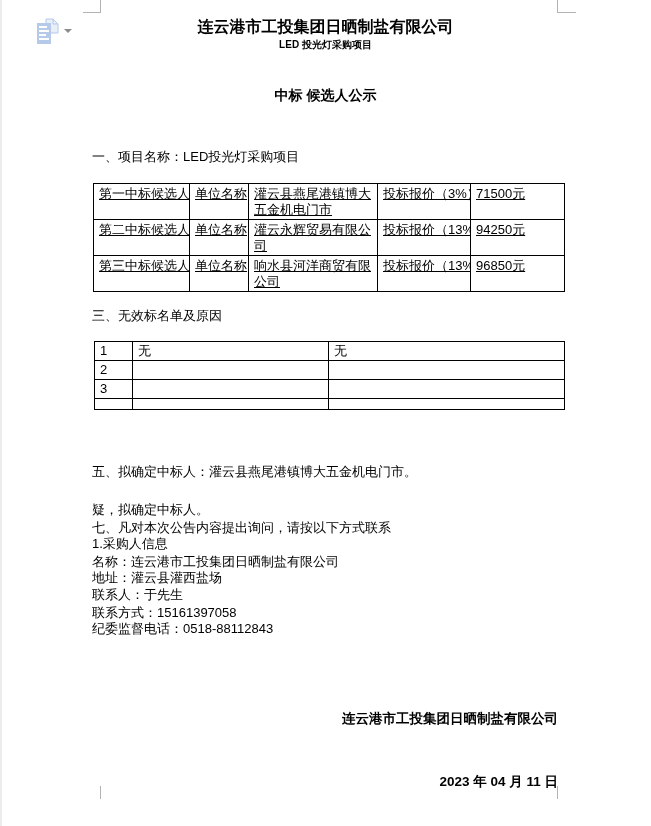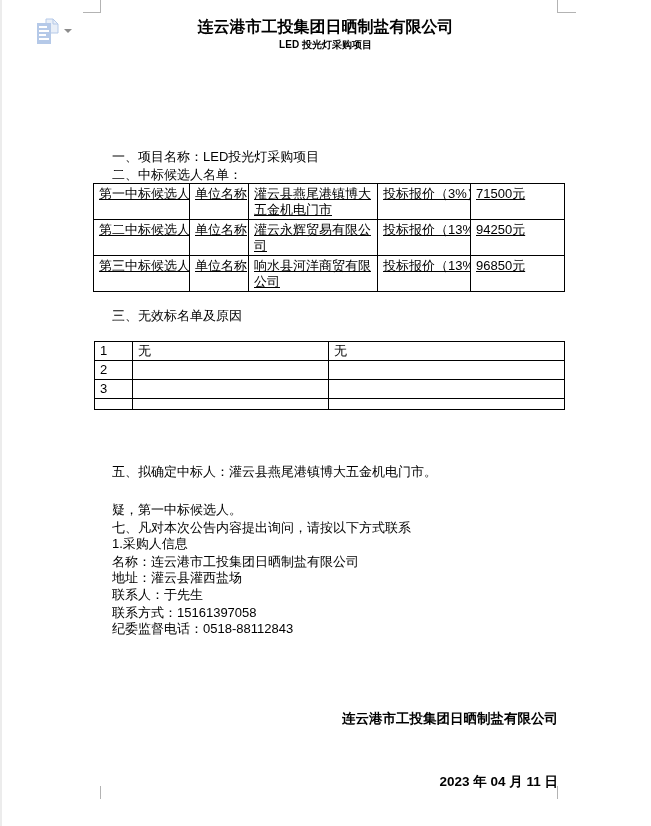--- a/index.html
+++ b/index.html
@@ -23,21 +23,21 @@
     position:absolute;left:30px;top:13px;width:0;height:0;
     border-left:4px solid transparent;border-right:4px solid transparent;
     border-top:4px solid #8c8c8c;
   }
   
   .title{position:absolute;left:0;width:651px;text-align:center;font-weight:bold;white-space:pre;}
   .title-1{top:17px;font-size:16px;line-height:20px;}
   .title-2{top:36px;font-size:10px;line-height:18px;}
   .title-3{top:86px;font-size:14px;line-height:18px;}
   
-  .line{position:absolute;left:112px;font-size:13px;line-height:17px;white-space:pre;}
+  .line{position:absolute;left:92px;font-size:13px;line-height:17px;white-space:pre;}
   
   table{position:absolute;border-collapse:collapse;table-layout:fixed;font-size:13px;background:#fff;}
   td{border:1px solid #000;padding:1px 5px;vertical-align:top;text-align:left;
      line-height:16px;white-space:nowrap;overflow:hidden;}
   td.wrap{white-space:normal;overflow:visible;}
   .tbl-candidates{left:93px;top:183px;width:471px;text-decoration:underline;}
   .tbl-candidates td{padding-top:2px;}
   .tbl-invalid{left:94px;top:341px;width:470px;}
   
   .sig{position:absolute;left:94px;top:666px;width:464px;text-align:right;
@@ -65,23 +65,23 @@
         <rect x="3" y="12" width="10" height="2" fill="#ffffff"></rect>
         <rect x="3" y="16" width="7" height="2" fill="#ffffff"></rect>
         <rect x="3" y="20" width="10" height="2" fill="#ffffff"></rect>
       </svg>
     </span>
     <span class="paste-arrow"></span>
   </div>
 
   <div class="title title-1">连云港市工投集团日晒制盐有限公司</div>
   <div class="title title-2">LED 投光灯采购项目</div>
+  <div class="title title-3">中标 候选人公示</div>
 
   <div class="line" style="top:148px">一、项目名称：LED投光灯采购项目</div>
-  <div class="line" style="top:166px">二、中标候选人名单：</div>
 
   <table class="tbl-candidates">
     <colgroup>
       <col style="width:96px">
         <col style="width:59px">
         <col style="width:129px">
       <col style="width:93px">
         <col style="width:94px">
     </colgroup>
     <tbody>
@@ -135,21 +135,21 @@
       </tr>
       <tr style="height:11px">
         <td></td>
         <td></td>
         <td></td>
       </tr>
     </tbody>
   </table>
 
   <div class="line" style="top:463px">五、拟确定中标人：灌云县燕尾港镇博大五金机电门市。</div>
-  <div class="line" style="top:501px">疑，第一中标候选人。</div>
+  <div class="line" style="top:501px">疑，拟确定中标人。</div>
   <div class="line" style="top:519px">七、凡对本次公告内容提出询问，请按以下方式联系</div>
   <div class="line" style="top:535px">1.采购人信息</div>
   <div class="line" style="top:553px">名称：连云港市工投集团日晒制盐有限公司</div>
   <div class="line" style="top:569px">地址：灌云县灌西盐场</div>
   <div class="line" style="top:586px">联系人：于先生</div>
   <div class="line" style="top:604px">联系方式：15161397058</div>
   <div class="line" style="top:620px">纪委监督电话：0518-88112843</div>
 
   <div class="sig">
     <div>连云港市工投集团日晒制盐有限公司</div>

